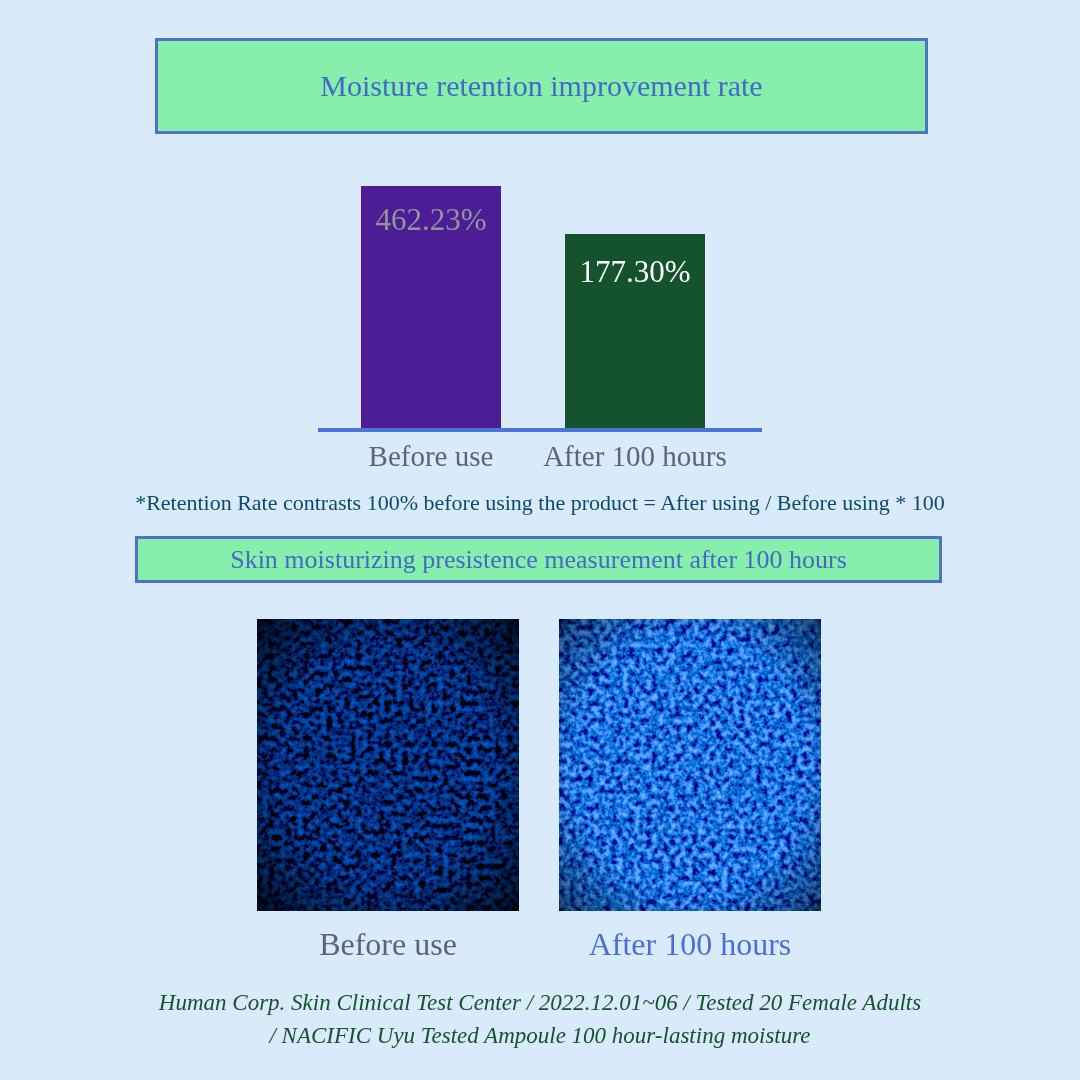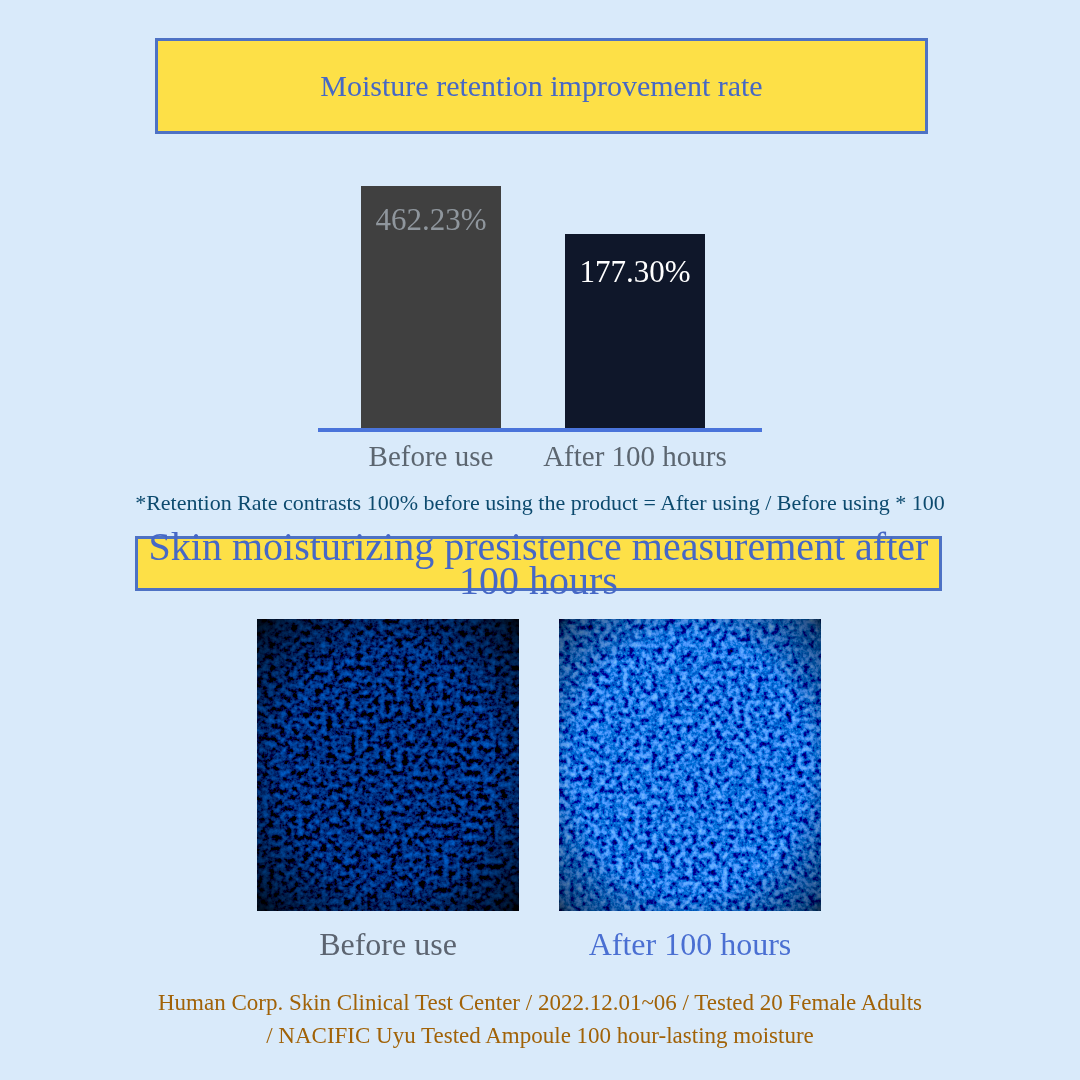--- a/index.html
+++ b/index.html
@@ -5,39 +5,39 @@
   html,body{margin:0;padding:0;}
   body{
     width:1080px;height:1080px;
     background:#d9eafa;
     font-family:"Liberation Serif","DejaVu Serif",serif;
     position:relative;overflow:hidden;
   }
   .abs{position:absolute;}
   
   .title-box{
-    background:#fde047;
+    background:#86efac;
     border:3px solid #4e72c4;
     box-sizing:border-box;
     display:flex;flex-direction:column;justify-content:center;align-items:center;
     text-align:center;
     color:#4668c6;
   }
   #title-box-1{left:155px;top:38px;width:773px;height:96px;font-size:30px;line-height:38px;}
-  #title-box-2{left:135px;top:536px;width:807px;height:55px;font-size:40px;line-height:34px;}
+  #title-box-2{left:135px;top:536px;width:807px;height:47px;font-size:26px;line-height:34px;}
   
   #chart{left:0;top:0;width:1080px;height:470px;}
   .bar{
     position:absolute;
     width:140px;
     display:flex;justify-content:center;align-items:flex-start;
     box-sizing:border-box;
   }
-  #bar-before{left:361px;top:186px;height:244px;background:#404040;}
-  #bar-after{left:565px;top:234px;height:196px;background:#0f172a;}
+  #bar-before{left:361px;top:186px;height:244px;background:#4c1d95;}
+  #bar-after{left:565px;top:234px;height:196px;background:#14532d;}
   .bar-value{font-size:31px;}
   #bar-before .bar-value{color:#8f969d;margin-top:16px;}
   #bar-after .bar-value{color:#ffffff;margin-top:20px;}
   #axis-line{left:318px;top:428px;width:444px;height:4px;background:#4a74da;}
   .cat-label{
     position:absolute;top:440px;width:220px;
     text-align:center;font-size:29px;color:#5c6670;
   }
   #cat-before{left:321px;}
   #cat-after{left:525px;}
@@ -56,21 +56,21 @@
   .scan svg{display:block;}
   .scan-label{
     position:absolute;top:926px;width:262px;
     text-align:center;font-size:32px;
   }
   #scan-label-before{left:257px;color:#5c6470;}
   #scan-label-after{left:559px;color:#4a6fd2;}
   
   #footer{
     left:0;top:986px;width:1080px;
-    text-align:center;font-size:23px;line-height:33px;color:#a16207;
+    text-align:center;font-size:23px;line-height:33px;color:#14532d;font-style:italic;
   }
 </style>
 </head>
 <body>
 
 <div class="abs title-box" id="title-box-1">
   <span>Moisture retention improvement rate</span>
 </div>
 
 <div class="abs" id="chart">

